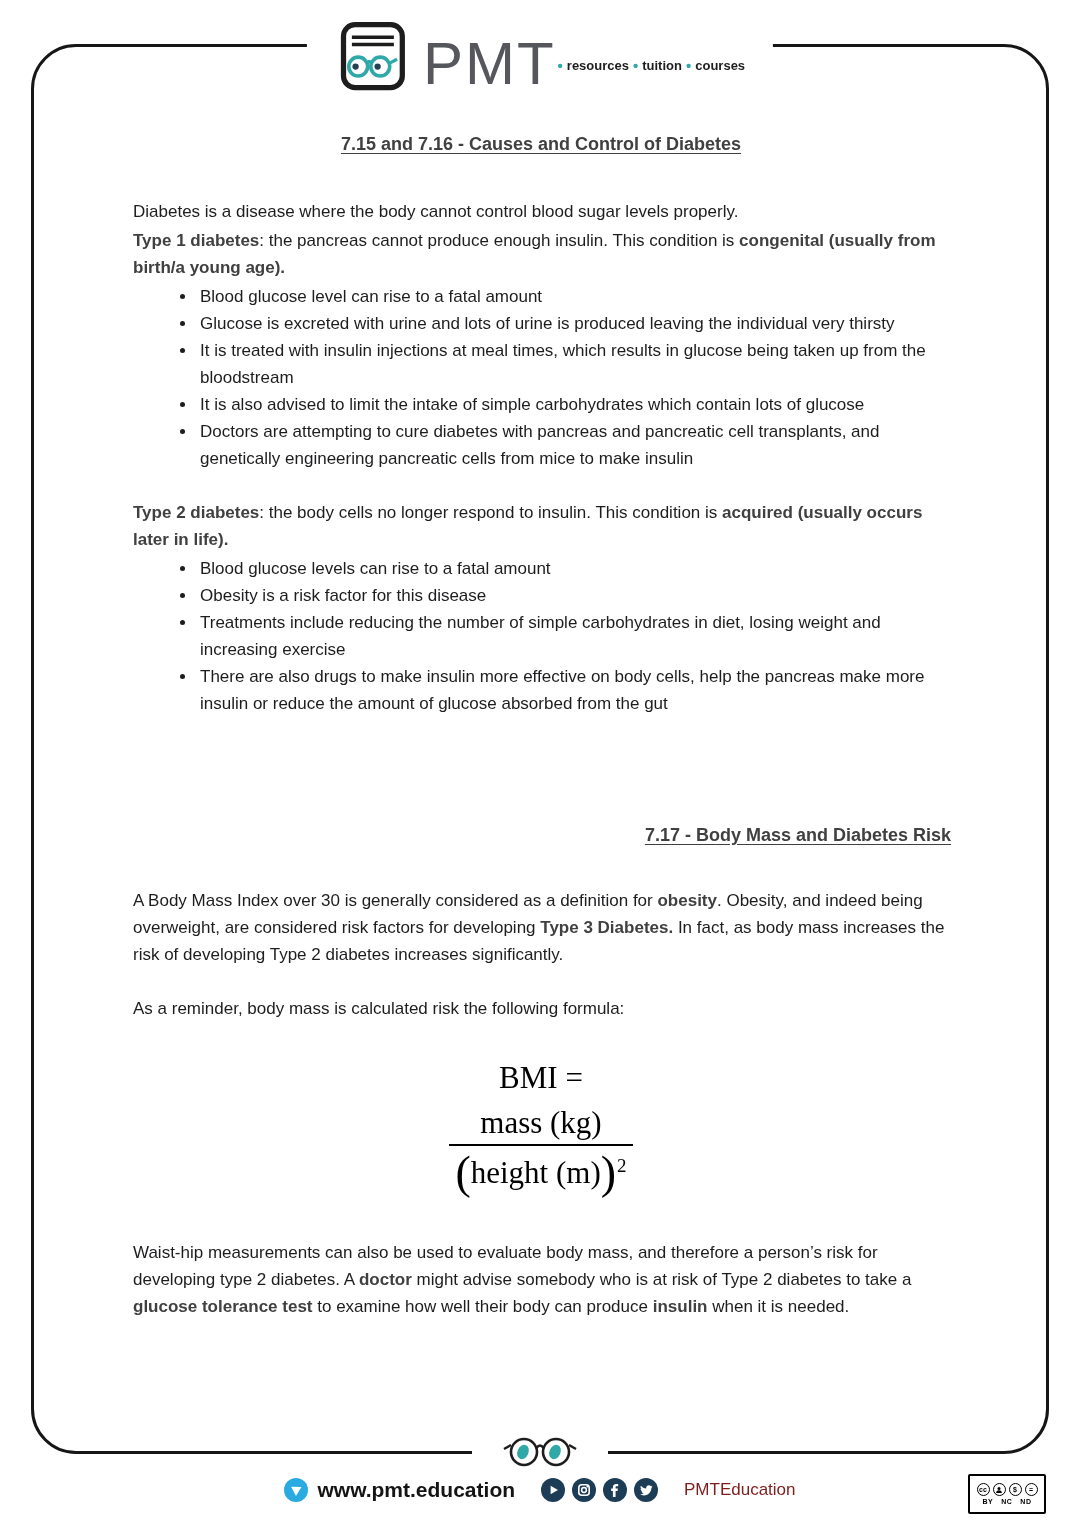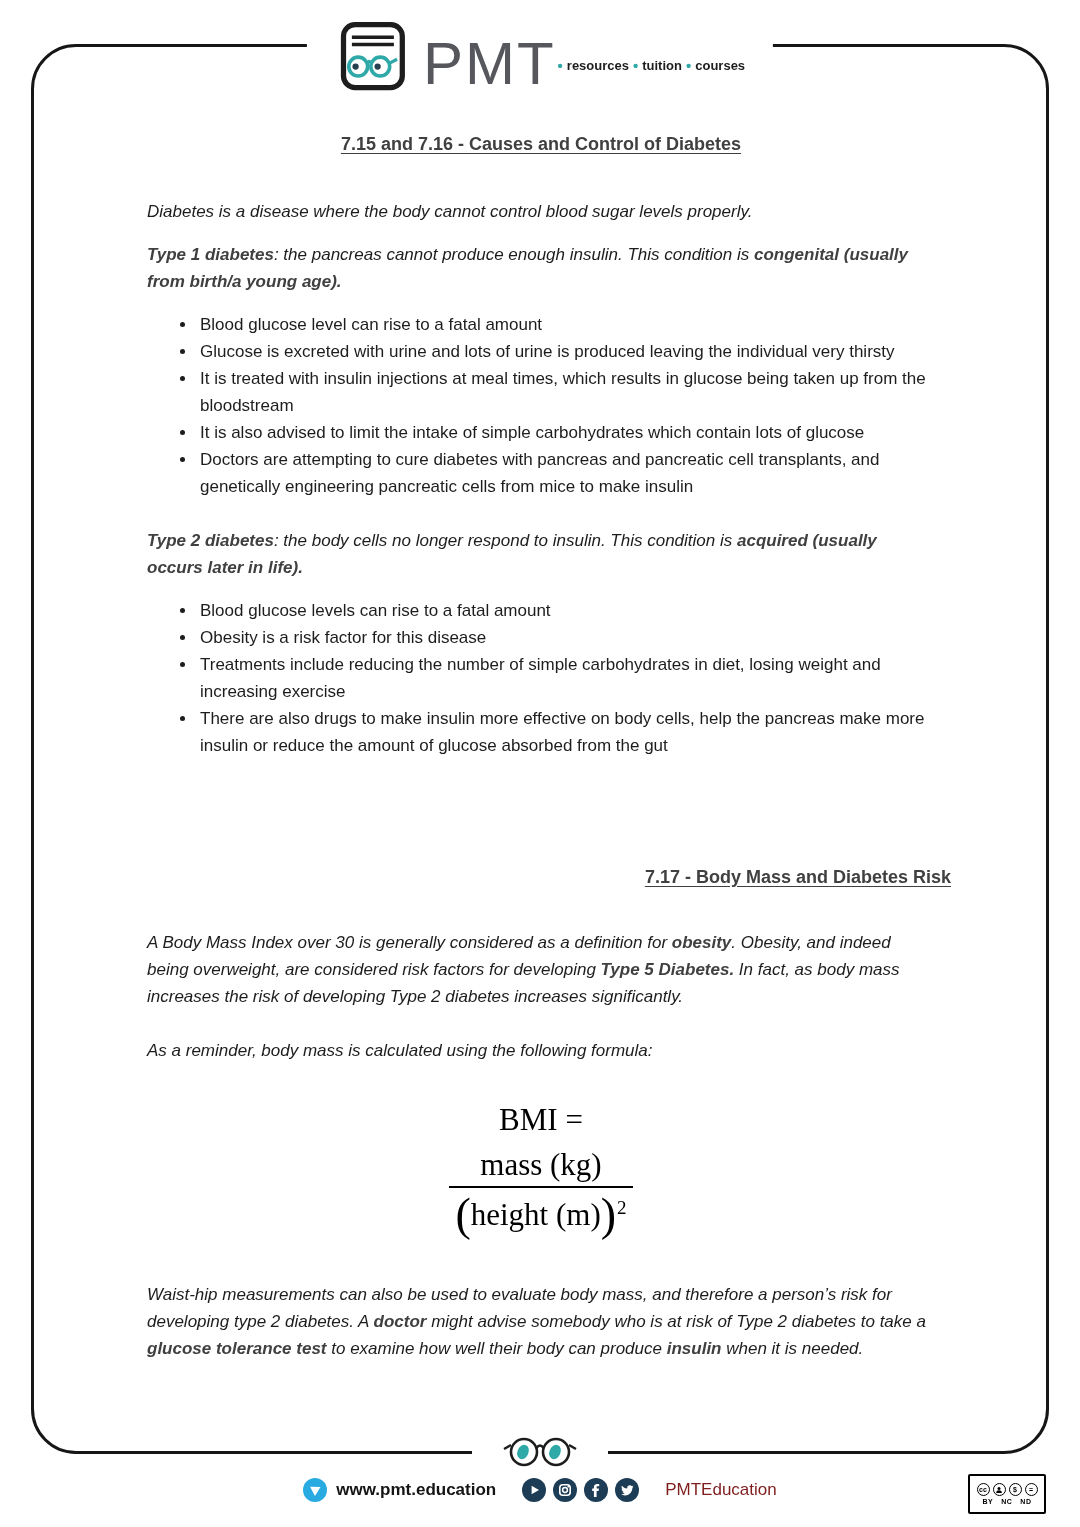--- a/index.html
+++ b/index.html
@@ -28,21 +28,21 @@
   .tagline { display: flex; align-items: center; gap: 2px; font-size: 13px; font-weight: 700; color: #1d1d1f; margin-top: 3px; }
   .tdot { color: #2fa8a8; font-size: 15px; line-height: 1; margin: 0 2px; }
   
   .content { position: absolute; left: 131px; width: 820px; top: 130px; font-size: 17px; line-height: 27px; }
   .sec-title {
     font-size: 18px; line-height: 28px; font-weight: 700; color: #404040;
     text-align: center; text-decoration: underline; text-underline-offset: 3px;
     margin-bottom: 40px;
   }
   .sec-title.second { margin-top: 104px; margin-bottom: 38px; text-align: right; }
-  p { margin: 16px; font-style: italic; }
+  p { margin: 2px; }
   .green { color: #404040; font-weight: 700; }
   ul { list-style: disc; margin: 0; padding-left: 66px; }
   li { padding-left: 3px; }
   .gap-top { margin-top: 27px; }
   .gap-top-lg { margin-top: 46px; }
   
   .formula {
     margin-top: 42px;
     display: flex; justify-content: center; align-items: center; gap: 18px;
     font-family: "Liberation Serif", "DejaVu Serif", serif;
@@ -55,21 +55,21 @@
   .exp { font-size: 19px; align-self: flex-start; margin-top: 0; margin-left: 1px; }
   
   .footer-glasses {
     position: absolute; top: 1432px; left: 50%; transform: translateX(-50%);
     background: #fff; padding: 0 20px; z-index: 2;
   }
   .footer-row {
     position: absolute; top: 1478px; left: 0; width: 100%;
     display: flex; justify-content: center; align-items: center; gap: 26px;
   }
-  .site { display: flex; align-items: center; gap: 9px; font-size: 17px; font-weight: 700; color: #141414; }
+  .site { display: flex; align-items: center; gap: 9px; font-size: 21px; font-weight: 700; color: #141414; }
   .socials { display: flex; align-items: center; gap: 7px; }
   .social-btn { width: 24px; height: 24px; display: block; cursor: pointer; }
   .handle { font-size: 17px; font-weight: 400; color: #7f1d1d; }
   .cc-badge {
     position: absolute; top: 1474px; right: 34px;
     width: 78px; height: 40px; border: 2.5px solid #000; border-radius: 2px;
     display: flex; flex-direction: column; align-items: center; justify-content: center;
     background: #fff; cursor: pointer;
   }
   .cc-icons { display: flex; gap: 3px; align-items: center; }
@@ -134,25 +134,25 @@
   <ul>
     <li>Blood glucose levels can rise to a fatal amount</li>
     <li>Obesity is a risk factor for this disease</li>
     <li>Treatments include reducing the number of simple carbohydrates in diet, losing weight and increasing exercise</li>
     <li>There are also drugs to make insulin more effective on body cells, help the pancreas make more insulin or reduce the amount of glucose absorbed from the gut</li>
   </ul>
 
   <h1 class="sec-title second">7.17 - Body Mass and Diabetes Risk</h1>
 
   <p>
-    <span>A Body Mass Index over 30 is generally considered as a definition for </span><span class="green">obesity</span><span>. Obesity, and indeed being overweight, are considered risk factors for developing </span><span class="green">Type 5 Diabetes.</span><span> In fact, as body mass increases the risk of developing Type 2 diabetes increases significantly.</span>
+    <span>A Body Mass Index over 30 is generally considered as a definition for </span><span class="green">obesity</span><span>. Obesity, and indeed being overweight, are considered risk factors for developing </span><span class="green">Type 3 Diabetes.</span><span> In fact, as body mass increases the risk of developing Type 2 diabetes increases significantly.</span>
   </p>
 
   <p class="gap-top">
-    <span>As a reminder, body mass is calculated using the following formula:</span>
+    <span>As a reminder, body mass is calculated risk the following formula:</span>
   </p>
 
   <div class="formula">
     <span class="f-lhs">BMI =</span>
     <span class="frac">
       <span class="num">mass (kg)</span>
       <span class="den">
         <span class="paren">(</span>
           <span>height (m)</span>
           <span class="paren">)</span>

